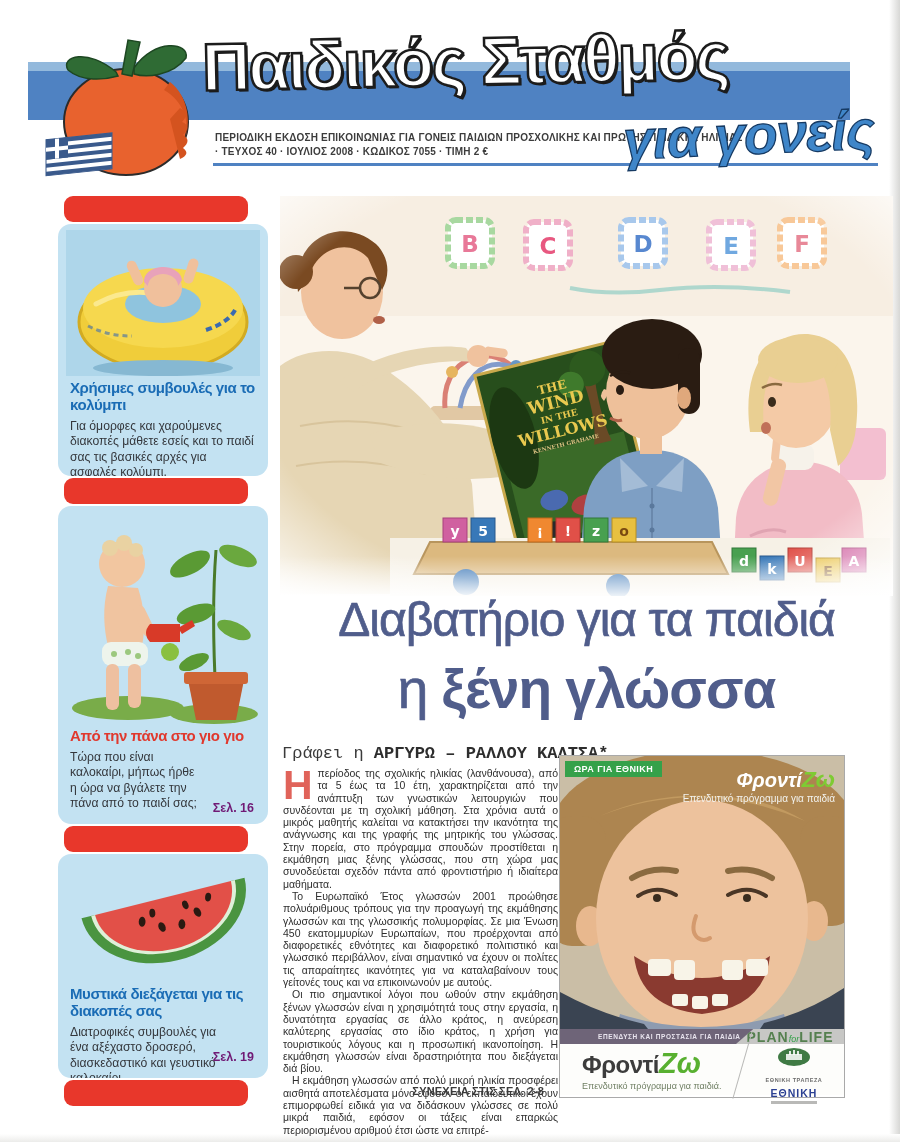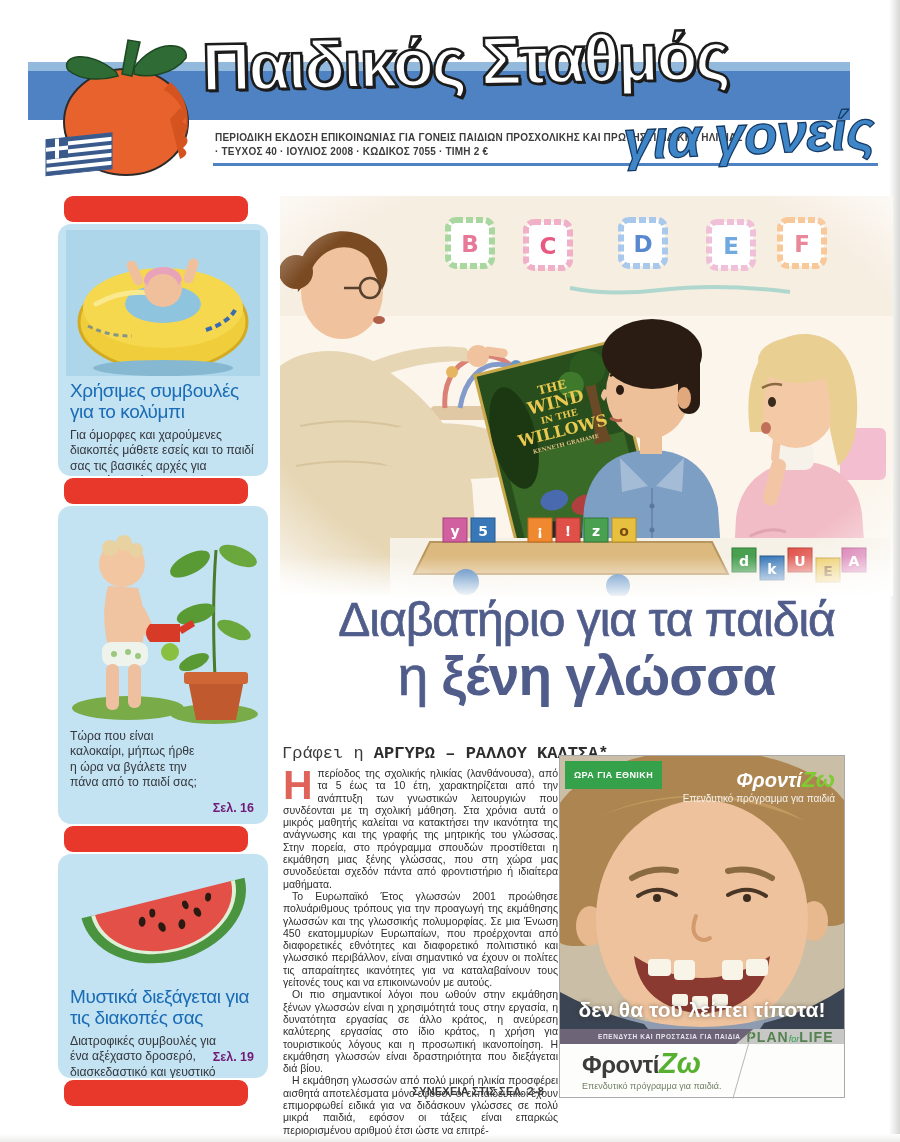--- a/index.html
+++ b/index.html
@@ -25,51 +25,51 @@
         transform:rotate(-2.5deg);line-height:1;letter-spacing:-1px;}
   .tomato{position:absolute;left:52px;top:30px;}
   .flag{position:absolute;left:44px;top:126px;}
 
   
   .sidebar{position:absolute;left:58px;top:196px;width:210px;}
   .redbar{width:184px;height:26px;margin:0 0 2px 6px;background:#e8372b;border-radius:9px;}
   .panel{position:relative;width:210px;background:#c3e2f2;border-radius:13px;
          margin-bottom:2px;padding:0;overflow:hidden;}
   .panel .pimg{display:block;margin:6px auto 0 auto;}
-  .ptitle{margin:4px 12px 0 12px;font-size:19px;font-weight:normal;line-height:1.13;letter-spacing:-.4px;}
+  .ptitle{margin:4px 12px 0 12px;font-size:15px;font-weight:bold;line-height:1.13;letter-spacing:-.4px;}
   .ptitle.blue{color:#1a6cb5;} .ptitle.red{color:#e0392e;}
   .pbody{margin:5px 12px 0 12px;font-size:12.2px;line-height:1.26;color:#34373c;}
   .pageref{font-size:12.5px;font-weight:bold;color:#701a75;}
   .pageref.corner{position:absolute;right:14px;bottom:9px;}
 
   
   .main{position:absolute;left:280px;top:196px;width:613px;height:1104px;}
   .photo{position:absolute;left:0;top:0;width:613px;height:400px;}
   .headline{position:absolute;left:0;top:400px;width:613px;text-align:center;color:#505d8b;line-height:1.02;}
   .headline .l1{font-size:48px;font-weight:500;-webkit-text-stroke:.7px #505d8b;letter-spacing:-1px;}
-  .headline .l2{font-size:55px;margin-top:3px;letter-spacing:-1px;}
+  .headline .l2{font-size:55px;margin-top:16px;letter-spacing:-1px;}
   .headline .l2 .light{font-weight:500;-webkit-text-stroke:.7px #505d8b;}
   .headline .l2 .heavy{font-weight:bold;}
   .byline{position:absolute;left:2px;top:548px;font-size:17px;color:#3a3a3a;font-family:Liberation Mono, monospace;}
   .byline b{color:#2d2d2d;}
   .article-col{position:absolute;left:3px;top:571px;width:275px;
         font-size:10.5px;line-height:12.3px;color:#2e2e2e;text-align:justify;}
   .article-col p{margin:0;}
   .article-col p + p{text-indent:9px;}
   .dropcap{float:left;font-size:41px;line-height:.82;font-weight:bold;color:#e0635a;
         margin:2px 5px 0 0;}
   .continuation{position:absolute;left:0;top:889px;width:264px;text-align:right;
         font-size:11px;font-weight:bold;color:#3a3a3a;letter-spacing:.2px;}
 
   
   .ad{position:absolute;left:279px;top:559px;width:284px;height:341px;
       border:1px solid #a9a9a9;background:#fff;}
   .ad-photo{position:relative;width:284px;height:273px;overflow:hidden;}
   .ad-badge{position:absolute;left:5px;top:5px;background:#35a14a;color:#ffffff;
-      font-size:9px;font-weight:bold;padding:9px 9px;letter-spacing:.4px;}
+      font-size:9px;font-weight:bold;padding:3px 9px;letter-spacing:.4px;}
   .ad-logo-top{position:absolute;right:9px;top:12px;text-align:right;line-height:1;}
   .ad-logo-top .b1{font-size:20px;font-weight:bold;font-style:italic;color:#ffffff;}
   .ad-logo-top .b2{font-size:23px;font-weight:bold;font-style:italic;color:#7ecb33;}
   .ad-logo-top .sub{display:block;margin-top:3px;font-size:10px;color:#f2f2ee;}
   .ad-slogan{position:absolute;left:0;bottom:8px;width:100%;text-align:center;color:#ffffff;
       font-size:21px;font-weight:600;line-height:1.1;text-shadow:0 0 4px rgba(60,50,40,.55);}
   .ad-strip{position:relative;width:284px;height:15px;background:#6e6478;}
   .ad-strip .strip-text{position:absolute;left:38px;top:4px;font-size:6.5px;color:#e8e4ee;
       letter-spacing:.6px;font-weight:bold;}
   .plan-seg{position:absolute;right:0;top:0;height:15px;width:108px;background:#c7c7c5;
@@ -180,20 +180,21 @@
         <circle cx="48" cy="142" r="3" fill="#9cc87e"></circle>
           <circle cx="62" cy="140" r="3" fill="#9cc87e"></circle>
         <circle cx="72" cy="144" r="3" fill="#9cc87e"></circle>
         <rect x="40" y="152" width="13" height="46" rx="6" fill="#eec0a0"></rect>
         <rect x="62" y="152" width="13" height="44" rx="6" fill="#eec0a0"></rect>
         <rect x="72" y="92" width="12" height="34" rx="6" fill="#f0c4a0" transform="rotate(-26 78 109)"></rect>
         <path d="M84,112 h30 v18 h-30 q-8,-9 0,-18 Z" fill="#d83a28"></path>
         <path d="M112,116 l14,-8 l3,6 l-13,8 Z" fill="#d83a28"></path>
         <circle cx="104" cy="140" r="9" fill="#8ac040"></circle>
       </svg>
+      <div class="ptitle red">Από την πάνα στο γιο γιο</div>
       <div class="pbody" style="width:128px;">Τώρα που είναι καλοκαίρι, μήπως ήρθε η ώρα να βγάλετε την πάνα από το παιδί σας;</div>
       <span class="pageref corner">Σελ. 16</span>
     </div>
 
     <div class="redbar"></div>
 
     <div class="panel" style="height:224px;">
       <svg class="pimg" width="194" height="122" viewBox="0 0 194 122">
         <rect width="194" height="122" fill="#c3e2f2"></rect>
         <g transform="translate(97,38) rotate(-14)">
@@ -432,29 +433,40 @@
           <path d="M60,258 q80,26 164,0 l4,15 l-172,0 Z" fill="#8e9bb0"></path>
           <path d="M0,273 L0,236 Q40,258 84,268 L88,273 Z" fill="#3a4452"></path>
           <path d="M284,273 L284,232 Q248,256 204,267 L200,273 Z" fill="#3a4452"></path>
         </svg>
         <div class="ad-badge">ΩΡΑ ΓΙΑ ΕΘΝΙΚΗ</div>
         <div class="ad-logo-top">
           <span class="b1">Φροντί</span><span class="b2">Ζω</span>
           <span class="sub">Επενδυτικό πρόγραμμα για παιδιά</span>
         </div>
         <div class="ad-slogan">
-          <div>δεν θα του λείπει τίποτα!</div>
         </div>
       </div>
       <div class="ad-strip">
         <span class="strip-text">ΕΠΕΝΔΥΣΗ ΚΑΙ ΠΡΟΣΤΑΣΙΑ ΓΙΑ ΠΑΙΔΙΑ</span>
         <div class="plan-seg"><span class="p1">PLAN</span><span class="p2">for</span><span class="p3">LIFE</span></div>
       </div>
       <div class="ad-foot">
         <div class="foot-brand">
           <span class="b1">Φροντί</span><span class="b2">Ζω</span>
           <span class="sub">Επενδυτικό πρόγραμμα για παιδιά.</span>
         </div>
         <div class="foot-divider"></div>
+        <div class="foot-bank">
+          <svg class="bank-emblem" width="34" height="20" viewBox="0 0 34 20">
+            <ellipse cx="17" cy="10" rx="16" ry="9" fill="#3f7a44"></ellipse>
+            <rect x="9" y="7" width="16" height="6" fill="#ffffff" opacity=".85"></rect>
+            <rect x="12" y="4" width="2" height="4" fill="#ffffff" opacity=".85"></rect>
+            <rect x="16" y="3" width="2" height="5" fill="#ffffff" opacity=".85"></rect>
+            <rect x="20" y="4" width="2" height="4" fill="#ffffff" opacity=".85"></rect>
+          </svg>
+          <span class="bank1">ΕΘΝΙΚΗ ΤΡΑΠΕΖΑ</span>
+          <span class="bank2">ΕΘΝΙΚΗ</span>
+          <span class="bank-tiny"></span>
+        </div>
       </div>
     </div>
   </div>
 </div>
 
 </body></html>

